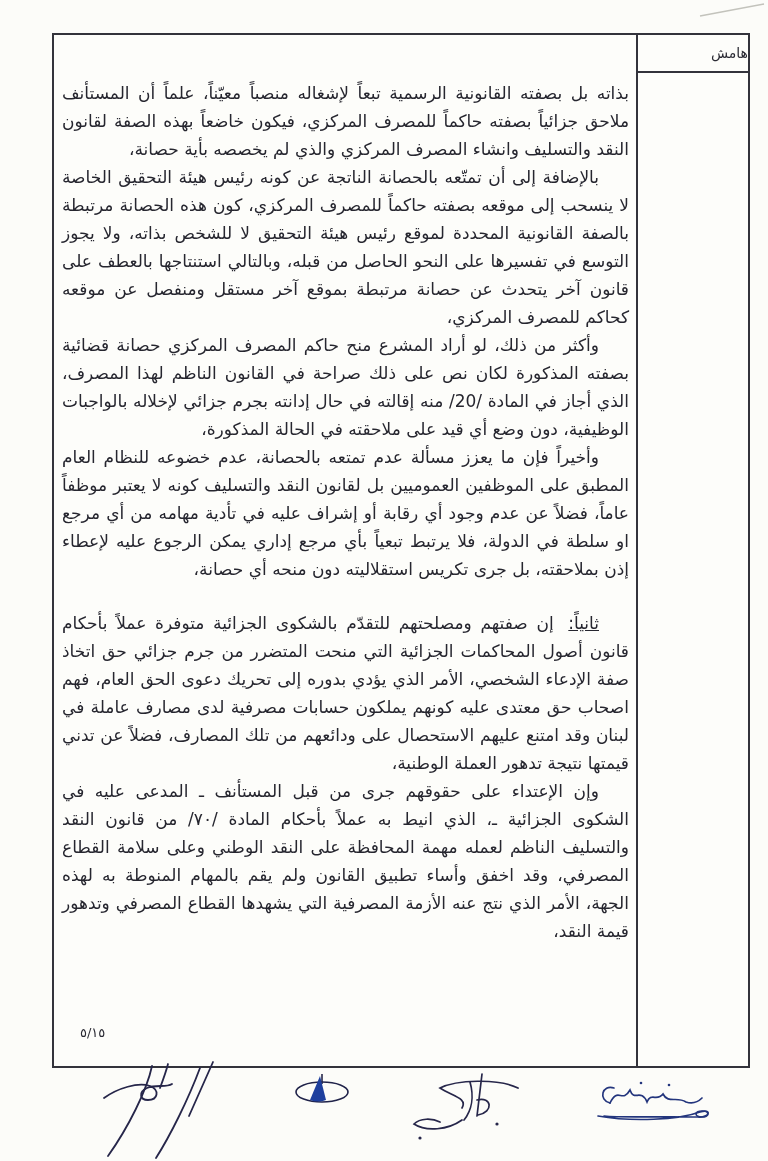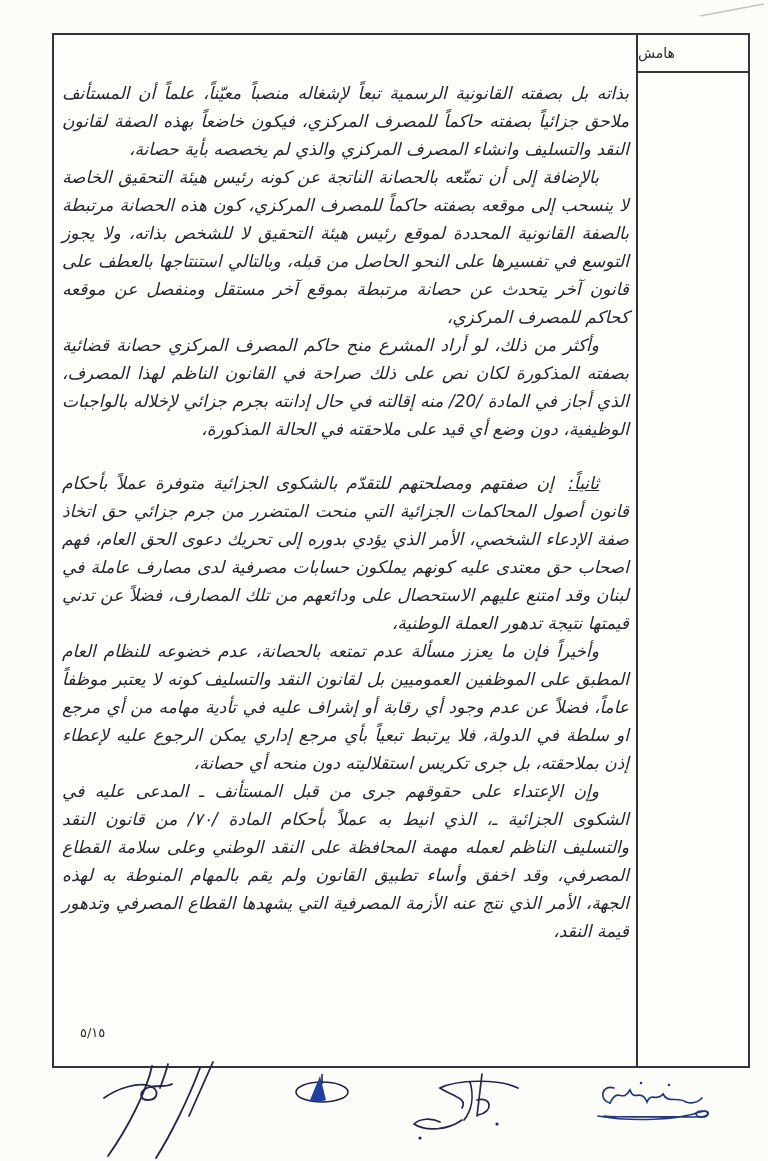--- a/index.html
+++ b/index.html
@@ -15,27 +15,27 @@
   .page-border{
     position:absolute;left:52px;top:33px;width:694px;height:1031px;
     border:2px solid #33333b;background:#fdfdfa;
   }
   .margin-divider{
     position:absolute;top:0;bottom:0;right:110px;width:2px;background:#33333b;
   }
   .margin-cell{
     position:absolute;top:0;right:0;width:110px;height:36px;
     border-bottom:2px solid #33333b;
-    display:flex;align-items:center;justify-content:flex-start;
+    display:flex;align-items:center;justify-content:flex-end;
     font-size:14px;color:#2a2a33;
   }
   .text-col{
     position:absolute;top:44px;right:119px;left:8px;
     direction:rtl;text-align:justify;text-justify:inter-word;
-    font-size:17px;line-height:28px;color:#26262f;font-style:italic;
+    font-size:17px;line-height:28px;color:#26262f;
   }
   .text-col p{margin:0;padding:0;}
   .text-col p.indent{text-indent:30px;}
   .text-col p.gap-top{margin-top:26px;}
   .lead{text-decoration:underline;margin-left:6px;}
   .page-num{
     position:absolute;left:26px;bottom:26px;font-size:13px;color:#2a2a33;
     letter-spacing:1px;
     text-align:right;
   }
@@ -61,26 +61,26 @@
   <div class="text-col">
     <p>
       <span>بذاته بل بصفته القانونية الرسمية تبعاً لإشغاله منصباً معيّناً، علماً أن المستأنف ملاحق جزائياً بصفته حاكماً للمصرف المركزي، فيكون خاضعاً بهذه الصفة لقانون النقد والتسليف وانشاء المصرف المركزي والذي لم يخصصه بأية حصانة،</span>
     </p>
     <p class="indent">
       <span>بالإضافة إلى أن تمتّعه بالحصانة الناتجة عن كونه رئيس هيئة التحقيق الخاصة لا ينسحب إلى موقعه بصفته حاكماً للمصرف المركزي، كون هذه الحصانة مرتبطة بالصفة القانونية المحددة لموقع رئيس هيئة التحقيق لا للشخص بذاته، ولا يجوز التوسع في تفسيرها على النحو الحاصل من قبله، وبالتالي استنتاجها بالعطف على قانون آخر يتحدث عن حصانة مرتبطة بموقع آخر مستقل ومنفصل عن موقعه كحاكم للمصرف المركزي،</span>
     </p>
     <p class="indent">
       <span>وأكثر من ذلك، لو أراد المشرع منح حاكم المصرف المركزي حصانة قضائية بصفته المذكورة لكان نص على ذلك صراحة في القانون الناظم لهذا المصرف، الذي أجاز في المادة /20/ منه إقالته في حال إدانته بجرم جزائي لإخلاله بالواجبات الوظيفية، دون وضع أي قيد على ملاحقته في الحالة المذكورة،</span>
     </p>
+    <p class="indent">
+      <span>وأخيراً فإن ما يعزز مسألة عدم تمتعه بالحصانة، عدم خضوعه للنظام العام المطبق على الموظفين العموميين بل لقانون النقد والتسليف كونه لا يعتبر موظفاً عاماً، فضلاً عن عدم وجود أي رقابة أو إشراف عليه في تأدية مهامه من أي مرجع او سلطة في الدولة، فلا يرتبط تبعياً بأي مرجع إداري يمكن الرجوع عليه لإعطاء إذن بملاحقته، بل جرى تكريس استقلاليته دون منحه أي حصانة،</span>
+    </p>
     <p class="indent gap-top">
       <span class="lead">ثانياً:</span>
       <span>إن صفتهم ومصلحتهم للتقدّم بالشكوى الجزائية متوفرة عملاً بأحكام قانون أصول المحاكمات الجزائية التي منحت المتضرر من جرم جزائي حق اتخاذ صفة الإدعاء الشخصي، الأمر الذي يؤدي بدوره إلى تحريك دعوى الحق العام، فهم اصحاب حق معتدى عليه كونهم يملكون حسابات مصرفية لدى مصارف عاملة في لبنان وقد امتنع عليهم الاستحصال على ودائعهم من تلك المصارف، فضلاً عن تدني قيمتها نتيجة تدهور العملة الوطنية،</span>
-    </p>
-    <p class="indent">
-      <span>وأخيراً فإن ما يعزز مسألة عدم تمتعه بالحصانة، عدم خضوعه للنظام العام المطبق على الموظفين العموميين بل لقانون النقد والتسليف كونه لا يعتبر موظفاً عاماً، فضلاً عن عدم وجود أي رقابة أو إشراف عليه في تأدية مهامه من أي مرجع او سلطة في الدولة، فلا يرتبط تبعياً بأي مرجع إداري يمكن الرجوع عليه لإعطاء إذن بملاحقته، بل جرى تكريس استقلاليته دون منحه أي حصانة،</span>
     </p>
     <p class="indent">
       <span>وإن الإعتداء على حقوقهم جرى من قبل المستأنف ـ المدعى عليه في الشكوى الجزائية ـ، الذي انيط به عملاً بأحكام المادة /٧٠/ من قانون النقد والتسليف الناظم لعمله مهمة المحافظة على النقد الوطني وعلى سلامة القطاع المصرفي، وقد اخفق وأساء تطبيق القانون ولم يقم بالمهام المنوطة به لهذه الجهة، الأمر الذي نتج عنه الأزمة المصرفية التي يشهدها القطاع المصرفي وتدهور قيمة النقد،</span>
     </p>
   </div>
 
   <div class="page-num">٥/١٥</div>
 </div>
 
 <svg class="signatures" viewBox="0 0 768 103">

